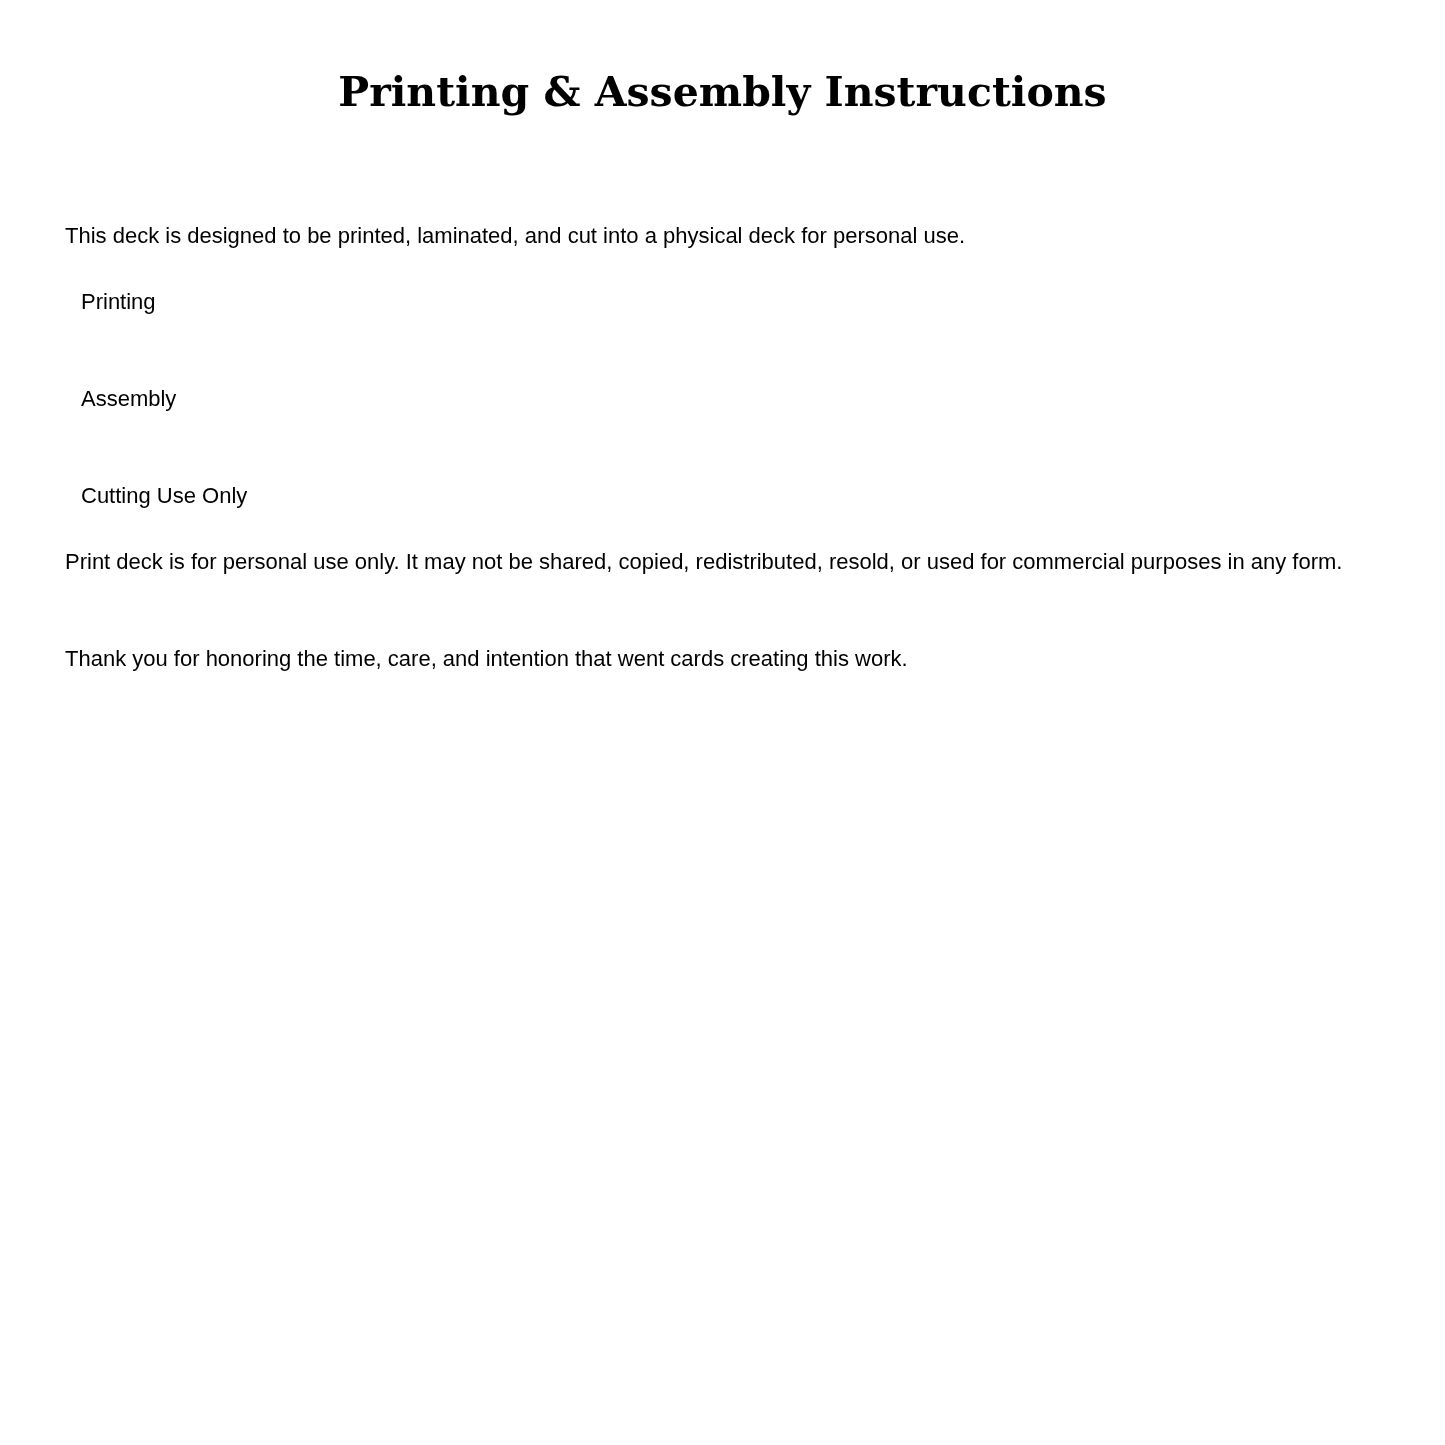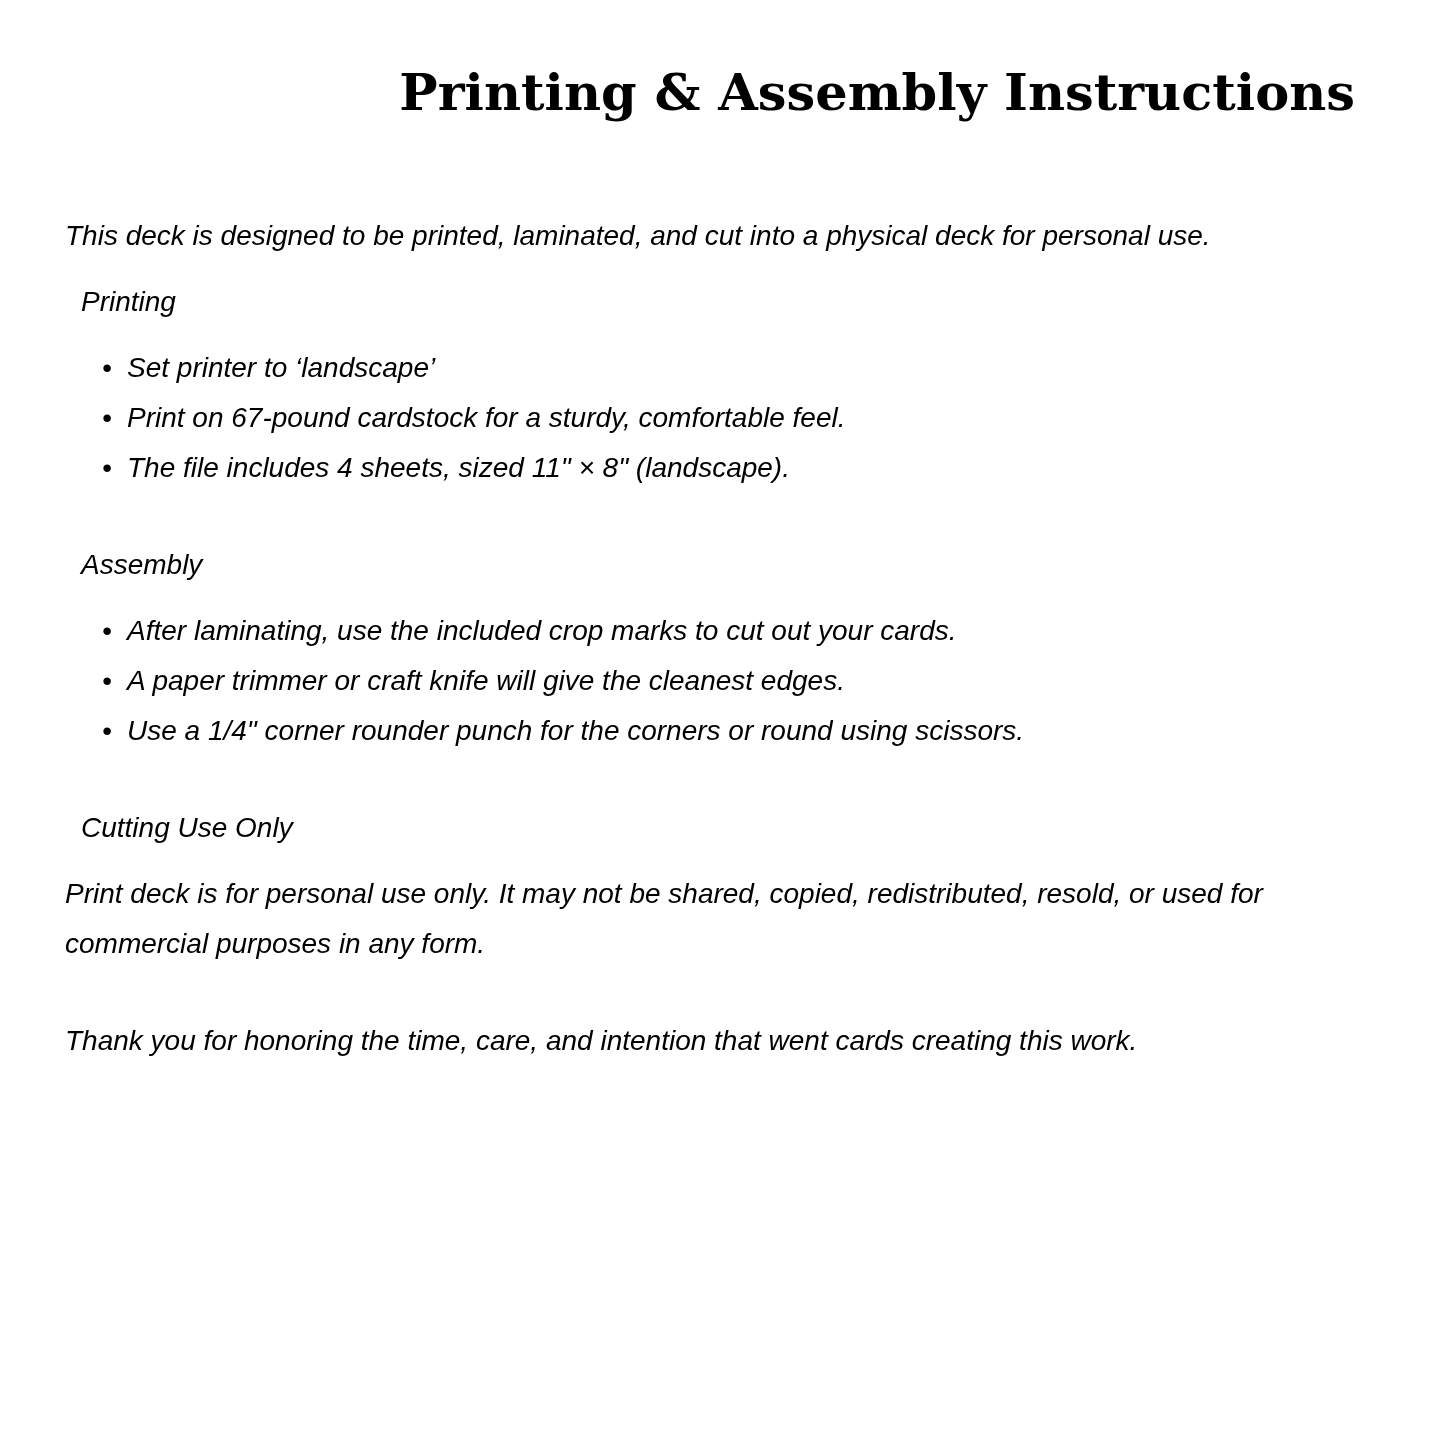--- a/index.html
+++ b/index.html
@@ -13,34 +13,33 @@
     overflow: hidden;
     font-family: "Liberation Sans", sans-serif;
     color: #000000;
   }
   .doc {
     padding: 0 90px 0 65px; 
   }
   .title {
     font-family: "DejaVu Serif", "Liberation Serif", serif;
     font-weight: 700;
-    font-size: 51px;
+    font-size: 41px;
     line-height: 72px;
-    text-align: right;
+    text-align: center;
     margin: 56px 0 0 0;
     
     margin-left: 25px; 
     letter-spacing: 0px;
     white-space: pre-wrap;
   }
   .body-text, .section-heading, li {
-    font-size: 28px;
+    font-size: 22px;
     line-height: 50px;
     white-space: pre-wrap;
-    font-style: italic;
   }
   .intro {
     margin: 83px 0 0 0;
   }
   p { margin: 0; }
   .section-heading {
     margin: 16px;
     font-weight: 400;
   }
   .section { margin: 0; }
@@ -70,35 +69,25 @@
 <body>
 
 <div class="doc">
 
   <h1 class="title">Printing &amp; Assembly Instructions</h1>
 
   <p class="body-text intro">This deck is designed to be printed, laminated, and cut into a physical deck for personal use.</p>
 
   <div class="section">
     <p class="section-heading">Printing</p>
-    <ul class="bullets">
-      <li>Set printer to ‘landscape’</li>
-      <li>Print on 67-pound cardstock for a sturdy, comfortable feel.</li>
-      <li>The file includes 4 sheets, sized 11" × 8" (landscape).</li>
-    </ul>
   </div>
 
 
   <div class="section gap-above">
     <p class="section-heading">Assembly</p>
-    <ul class="bullets">
-      <li>After laminating, use the included crop marks to cut out your cards.</li>
-      <li>A paper trimmer or craft knife will give the cleanest edges.</li>
-      <li>Use a 1/4" corner rounder punch for the corners or round using scissors.</li>
-    </ul>
   </div>
 
   <div class="section gap-above">
     <p class="section-heading">Cutting Use Only</p>
     <p class="body-text">Print deck is for personal use only. It may not be shared, copied, redistributed, resold, or used for commercial purposes in any form.</p>
   </div>
 
   <p class="body-text closing">Thank you for honoring the time, care, and intention that went cards creating this work.</p>
 
 </div>

